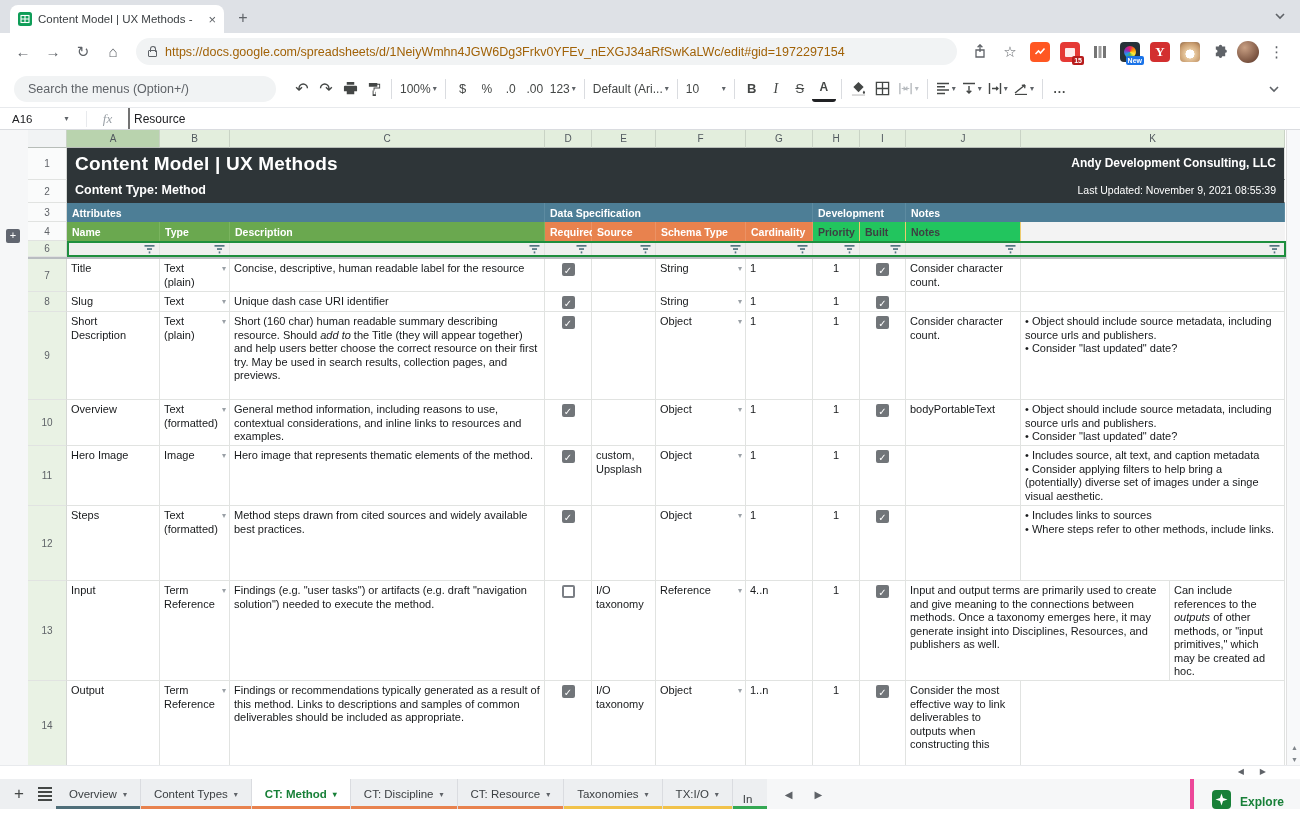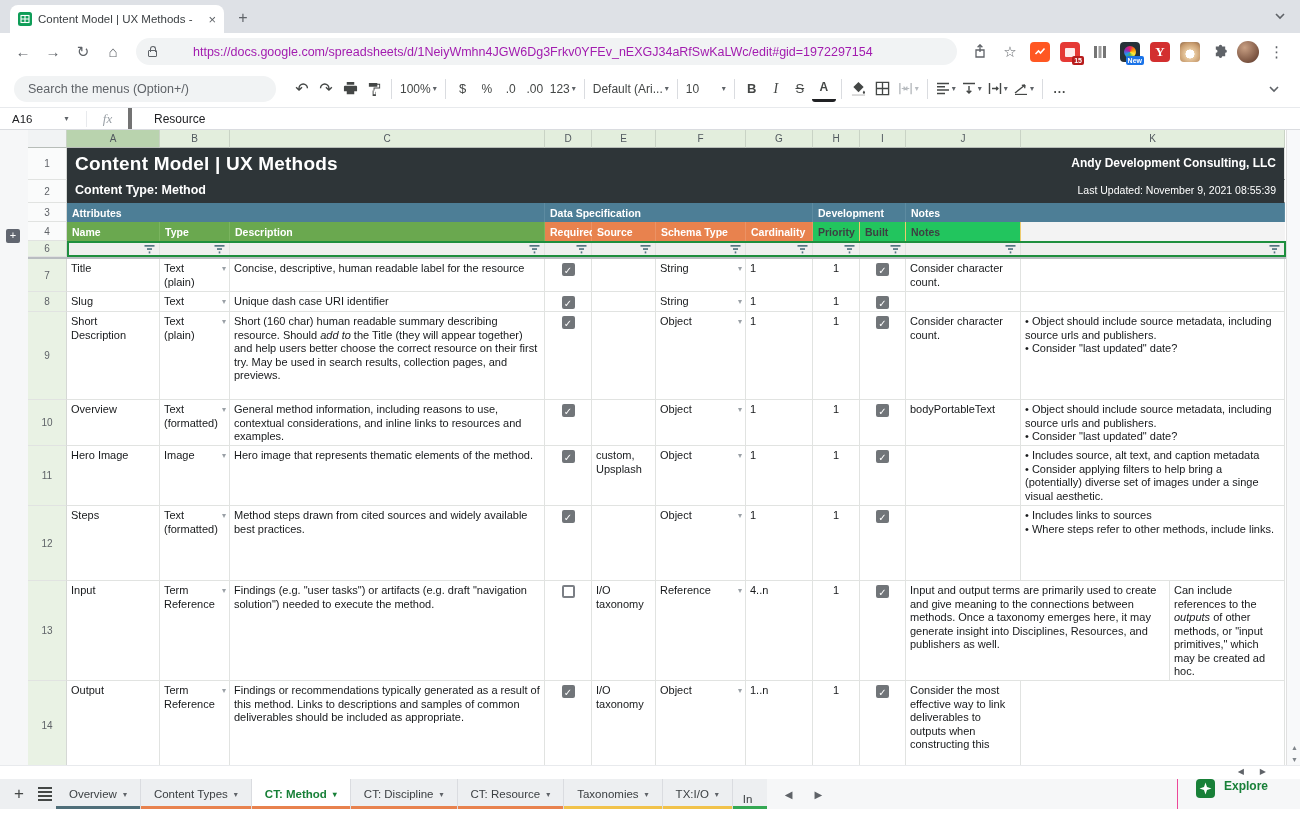--- a/index.html
+++ b/index.html
@@ -18,21 +18,21 @@
   .strip-chev { position:absolute; right:14px; top:10px; }
 
   .navbar { height:37px; background:#fff; display:flex; align-items:center; padding:0 10px; gap:4px; }
   .nav-ic { width:26px; height:26px; display:flex; align-items:center; justify-content:center;
     font-size:15px; color:#5f6368; border-radius:50%; }
   .urlpill { flex:1; height:27px; background:#f1f3f4; border-radius:14px; margin:0 6px;
     display:flex; align-items:center; padding:0 12px; gap:8px; min-width:0; }
   .lock { width:9px; height:7px; border:1.5px solid #5f6368; border-radius:1px; position:relative; margin-top:3px; }
   .lock:before { content:""; position:absolute; left:1px; top:-5px; width:4px; height:5px;
     border:1.5px solid #5f6368; border-bottom:none; border-radius:4px 4px 0 0; }
-  .urltext { font-size:12.5px; color:#a21caf; white-space:nowrap; overflow:hidden;margin-left:28px; }
+  .urltext { font-size:12.5px; color:#a16207; white-space:nowrap; overflow:hidden; }
   .ext { width:20px; height:20px; border-radius:4px; margin:0 3px; position:relative;
     display:flex; align-items:center; justify-content:center; flex:0 0 auto; }
   .badge { position:absolute; bottom:-3px; right:-4px; font-size:7px; color:#fff; padding:0 2px;
     border-radius:2px; line-height:9px; font-weight:bold; }
   .avatar { width:22px; height:22px; border-radius:50%;
     background:radial-gradient(circle at 35% 30%, #c9a084, #7a5340 70%, #4e342e); }
   .kebab { font-size:15px; color:#5f6368; padding:0 6px; }
 
   
   .stoolbar { height:38px; background:#fff; display:flex; align-items:center; padding:0 14px;
@@ -49,21 +49,21 @@
   .ital-i { font-style:italic; font-family:"Liberation Serif",serif; font-size:14px; }
   .strike-s { text-decoration:line-through; font-size:13px; }
   .tcolor-a { font-size:12px; border-bottom:3px solid #202124; line-height:12px; font-weight:bold; }
   .tb-collapse { margin-left:auto; }
 
   
   .fbar { height:22px; background:#fff; display:flex; align-items:center; border-bottom:1px solid #dadce0; }
   .namebox { width:86px; padding-left:12px; font-size:11.5px; color:#202124; display:flex; align-items:center; gap:32px; }
   .fx { width:42px; text-align:center; font-family:"Liberation Serif",serif; font-style:italic;
     font-size:13px; color:#9aa0a6; border-left:1px solid #e8eaed; }
-  .fval { font-size:12px; color:#202124; padding-left:22px; border-left:4px solid #737373; height:100%;
+  .fval { font-size:12px; color:#202124; padding-left:4px; border-left:2px solid #737373; height:100%;
     display:flex; align-items:center; flex:1; }
 
   
   .gridwrap { position:relative; height:635px; }
   .leftstrip { position:absolute; left:0; top:0; width:28px; height:635px; background:#f6f7f8; z-index:4; }
   .groupbtn { position:absolute; left:6px; top:99px; width:14px; height:14px; background:#616670;
     color:#fff; border-radius:2px; font-size:11px; line-height:13px; text-align:center; }
   .sheet { position:absolute; left:28px; top:0; width:1258px; height:635px; overflow:hidden; background:#fff; }
   .vscroll { position:absolute; right:0; top:0; width:14px; height:635px; background:#f8f9fa;
     border-left:1px solid #e0e0e0; z-index:5; }
@@ -115,21 +115,21 @@
   .plusbtn { font-size:17px; color:#444746; }
   .allsheets { width:14px; display:flex; flex-direction:column; gap:2px; }
   .allsheets i { height:2px; background:#444746; }
   .stab { display:flex; align-items:center; gap:6px; padding:0 13px; font-size:11.5px; color:#3c4043;
     border-right:1px solid #dadce0; position:relative; white-space:nowrap; }
   .stab .tbar { position:absolute; left:0; right:0; bottom:0; height:3px; }
   .stab.active { background:#fff; font-weight:bold; }
   .stab.clip { width:34px; overflow:hidden; padding:10px 0 0 10px; border-right:none; }
   .tabs-rest { flex:1; background:#f6f7f8; display:flex; align-items:center; gap:22px; padding-left:18px;
     font-size:10px; color:#5f6368; }
-  .explore { display:flex; align-items:flex-start; gap:9px; padding:0 32px 0 18px; border-left:1px solid #ec4899;
+  .explore { display:flex; align-items:flex-end; gap:9px; padding:0 16px 0 18px; border-left:4px solid #ec4899;
     background:#f6f7f8; }
   .explore-label { font-size:12px; color:#188038; font-weight:bold; }
   .bottompad { height:5px; background:#fff; }
 </style>
 </head>
 <body>
 
 <div class="tabstrip">
   <div class="btab">
     <span>

